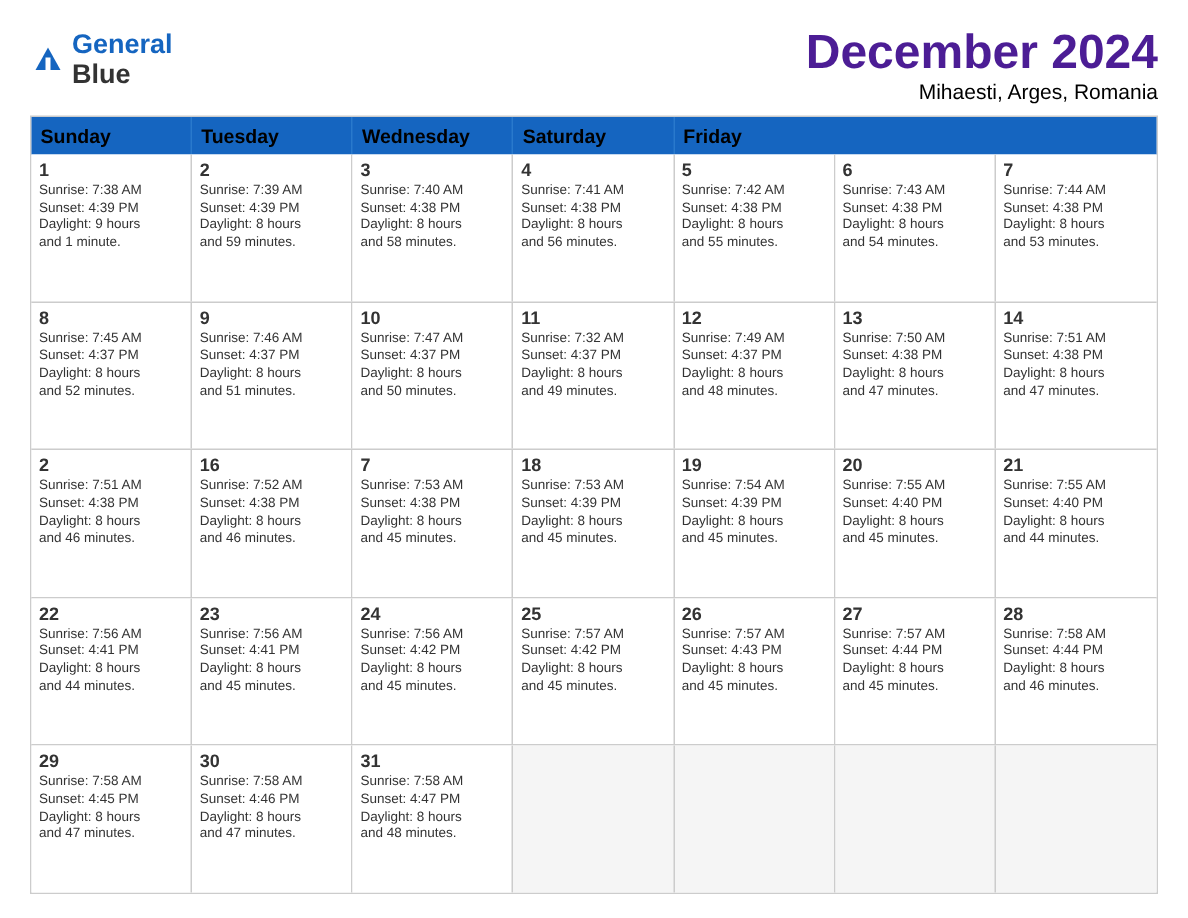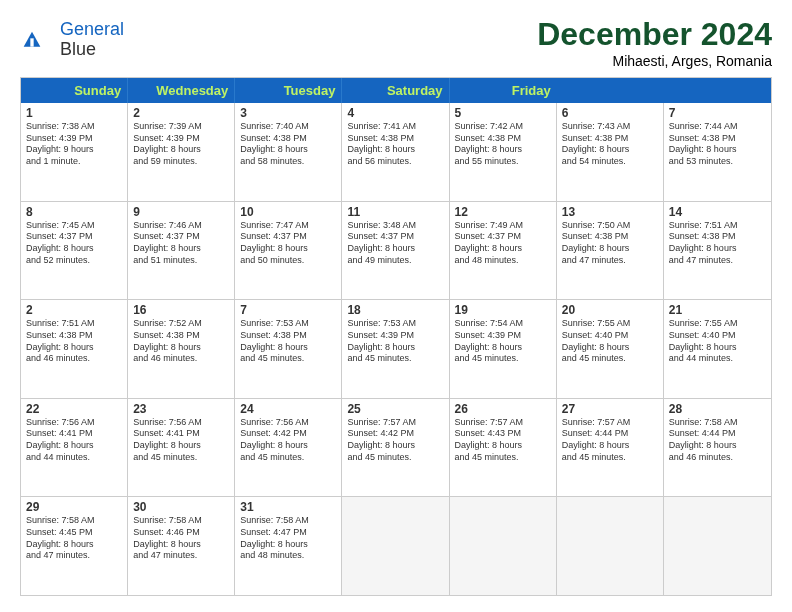--- a/index.html
+++ b/index.html
@@ -23,61 +23,60 @@
       align-items: flex-start;
       margin-bottom: 8px;
     }
     .logo {
       display: flex;
       align-items: center;
       margin-top: 4px;
     }
     .logo-text {
       font-size: 18px;
-      font-weight: normal;
+      font-weight: bold;
       color: #333;
       line-height: 1.1;
-      margin-left: 12px;
     }
     .logo-blue { color: #1565c0; }
     .logo-icon {
       width: 20px;
       height: 20px;
       margin-left: 2px;
       margin-right: 6px;
     }
     .title-block {
       text-align: right;
     }
     .month-title {
       font-size: 32px;
       font-weight: bold;
-      color: #14532d;
+      color: #4c1d95;
     }
     .location {
       font-size: 14px;
       color: #000000;
     }
     .calendar {
       flex: 1;
       display: flex;
       flex-direction: column;
       border: 1px solid #ccc;
     }
     .cal-header {
       display: grid;
       grid-template-columns: repeat(7, 1fr);
       background: #1565c0;
     }
     .cal-header-cell {
-      color: #bef264;
+      color: #000000;
       font-size: 13px;
       font-weight: bold;
       padding: 5px 6px;
-      text-align: right;
+      text-align: left;
       border-right: 1px solid #2979cc;
     }
     .cal-header-cell:last-child { border-right: none; }
     .cal-body {
       flex: 1;
       display: flex;
       flex-direction: column;
     }
     .cal-row {
       display: grid;
@@ -130,22 +129,22 @@
     </div>
     <div class="title-block">
       <div class="month-title">December 2024</div>
       <div class="location">Mihaesti, Arges, Romania</div>
     </div>
   </div>
 
   <div class="calendar">
     <div class="cal-header">
     <div class="cal-header-cell">Sunday</div>
+        <div class="cal-header-cell">Tuesday</div>
         <div class="cal-header-cell">Wednesday</div>
-        <div class="cal-header-cell">Tuesday</div>
         <div class="cal-header-cell">Saturday</div>
         <div class="cal-header-cell">Friday</div>
       </div>
     <div class="cal-body">
     <div class="cal-row">
           <div class="cal-cell">
             <span class="day-num">1</span>
             <span class="cell-line">Sunrise: 7:38 AM</span>
             <span class="cell-line">Sunset: 4:39 PM</span>
             <span class="cell-line">Daylight: 9 hours</span>
@@ -211,21 +210,21 @@
           </div>
           <div class="cal-cell">
             <span class="day-num">10</span>
             <span class="cell-line">Sunrise: 7:47 AM</span>
             <span class="cell-line">Sunset: 4:37 PM</span>
             <span class="cell-line">Daylight: 8 hours</span>
             <span class="cell-line">and 50 minutes.</span>
           </div>
           <div class="cal-cell">
             <span class="day-num">11</span>
-            <span class="cell-line">Sunrise: 3:48 AM</span>
+            <span class="cell-line">Sunrise: 7:32 AM</span>
             <span class="cell-line">Sunset: 4:37 PM</span>
             <span class="cell-line">Daylight: 8 hours</span>
             <span class="cell-line">and 49 minutes.</span>
           </div>
           <div class="cal-cell">
             <span class="day-num">12</span>
             <span class="cell-line">Sunrise: 7:49 AM</span>
             <span class="cell-line">Sunset: 4:37 PM</span>
             <span class="cell-line">Daylight: 8 hours</span>
             <span class="cell-line">and 48 minutes.</span>

